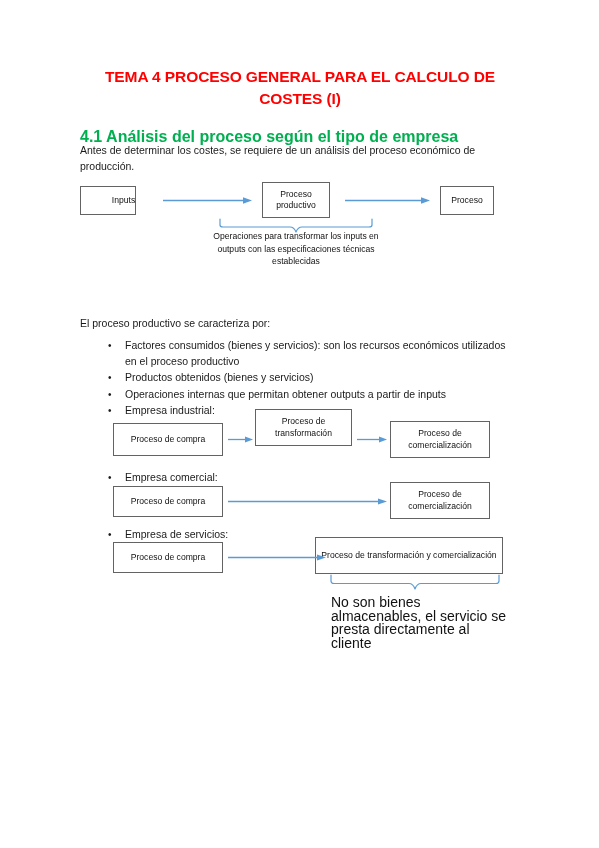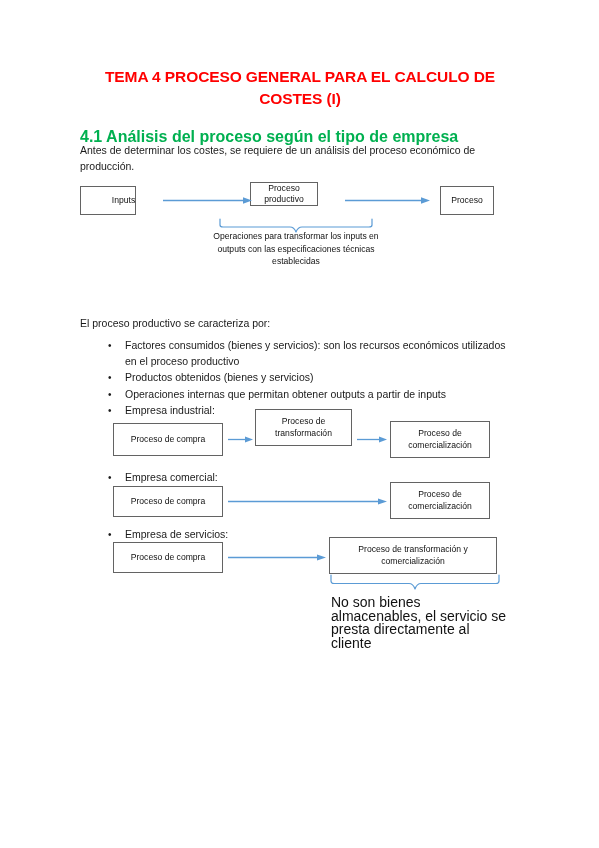--- a/index.html
+++ b/index.html
@@ -163,21 +163,21 @@
 <div class="page">
 
   <div class="doc-title">TEMA 4 PROCESO GENERAL PARA EL CALCULO DE COSTES (I)</div>
 
   <div class="section-heading">4.1 Análisis del proceso según el tipo de empresa</div>
 
   <div class="intro-par">Antes de determinar los costes, se requiere de un análisis del proceso económico de producción.</div>
 
   <div class="dbox" style="left:80px; top:186px; width:56px; height:29px;padding-left:34px;">Inputs</div>
 
-  <div class="dbox" style="left:250px; top:182px; width:68px; height:24px;">Proceso productivo</div>
+  <div class="dbox" style="left:262px; top:182px; width:68px; height:36px;">Proceso productivo</div>
 
   <div class="dbox" style="left:440px; top:186px; width:54px; height:29px;">Proceso</div>
 
   <div class="arrow" style="left:163px; top:196px; width:90px;">
     <svg width="90" height="9" viewBox="0 0 90 9">
       <line x1="0" y1="4.5" x2="81" y2="4.5" stroke="#5B9BD5" stroke-width="1.3"></line>
       <polygon points="80,1.2 89,4.5 80,7.8" fill="#5B9BD5"></polygon>
     </svg>
   </div>
 
@@ -253,21 +253,21 @@
     </svg>
   </div>
 
   <div class="bullet-services">
     <span class="dot">•</span>
     <span>Empresa de servicios:</span>
   </div>
 
   <div class="dbox" style="left:113px; top:542px; width:110px; height:31px;">Proceso de compra</div>
 
-  <div class="dbox" style="left:329px; top:537px; width:168px; height:37px;">Proceso de transformación y comercialización</div>
+  <div class="dbox" style="left:315px; top:537px; width:188px; height:37px;">Proceso de transformación y comercialización</div>
 
   <div class="arrow" style="left:228px; top:553px; width:99px;">
     <svg width="99" height="9" viewBox="0 0 99 9">
       <line x1="0" y1="4.5" x2="90" y2="4.5" stroke="#5B9BD5" stroke-width="1.3"></line>
       <polygon points="89,1.4 98,4.5 89,7.6" fill="#5B9BD5"></polygon>
     </svg>
   </div>
 
   <div class="brace" style="left:329px; top:574px; width:172px; height:16px;">
     <svg width="172" height="16" viewBox="0 0 172 16">

